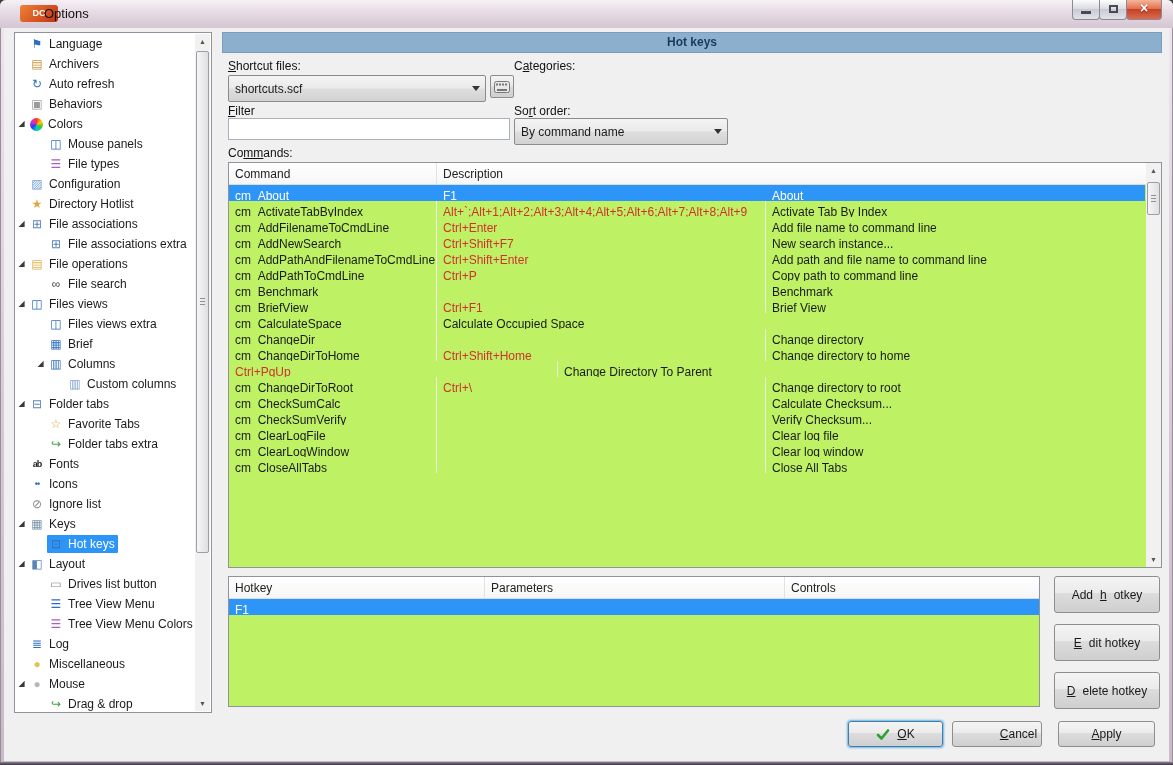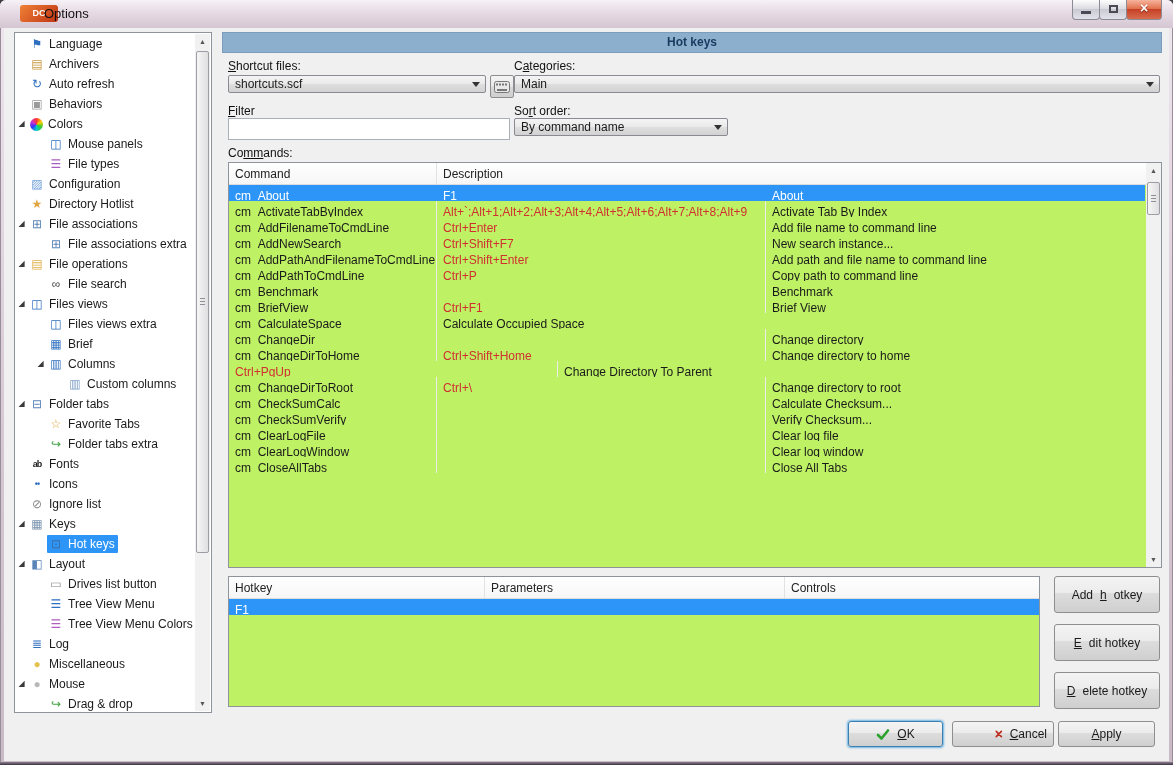--- a/index.html
+++ b/index.html
@@ -33,21 +33,21 @@
   
   .vscroll{position:absolute;top:1px;bottom:1px;right:1px;width:15px;background:#f2f1f1;}
   .sb-btn{position:absolute;left:0;right:0;height:15px;text-align:center;font-size:7px;color:#555;line-height:15px;cursor:pointer;}
   .sb-up{top:0;} .sb-down{bottom:0;}
   .sb-thumb{position:absolute;left:1px;right:1px;border:1px solid #9d9da4;border-radius:2px;background:linear-gradient(90deg,#f6f6f6,#dfdfe2);cursor:pointer;}
   .sb-grip{position:absolute;left:3px;right:3px;top:50%;height:7px;margin-top:-4px;background:repeating-linear-gradient(180deg,#8f8f98 0 1px,transparent 1px 3px);}
   
   .page-header{position:absolute;left:218px;top:4px;width:940px;height:21px;box-sizing:border-box;background:var(--hdr);border:1px solid #7b9cbc;text-align:center;font-weight:bold;color:#173a5e;line-height:19px;}
   .fld-label{position:absolute;color:#111;}
   .fld-label u{text-decoration:underline;}
-  .combo{position:absolute;box-sizing:border-box;height:18px;border:1px solid #8a8a92;border-radius:2px;background:linear-gradient(180deg,#f4f4f4,#eaeaea 48%,#dedede 52%,#d2d2d2);display:flex;align-items:center;cursor:pointer;}
+  .combo{position:absolute;box-sizing:border-box;height:27px;border:1px solid #8a8a92;border-radius:2px;background:linear-gradient(180deg,#f4f4f4,#eaeaea 48%,#dedede 52%,#d2d2d2);display:flex;align-items:center;cursor:pointer;}
   .combo .val{flex:1;padding-left:6px;overflow:hidden;white-space:nowrap;}
   .combo .arr{flex:0 0 18px;display:flex;justify-content:center;align-items:center;}
   .tri-down{width:0;height:0;border-left:4px solid transparent;border-right:4px solid transparent;border-top:5px solid #333;}
   .edit{position:absolute;box-sizing:border-box;height:22px;background:#fff;border:1px solid #aab0b8;padding:2px 5px;font:inherit;}
   .sq-btn{position:absolute;box-sizing:border-box;border:1px solid #8e8e8e;border-radius:2px;background:linear-gradient(180deg,#f4f4f4,#e8e8e8 48%,#d9d9d9 52%,#cfcfcf);display:flex;align-items:center;justify-content:center;cursor:pointer;}
   
   .gtable{position:absolute;background:#bef264;border:1px solid #8e939c;box-sizing:border-box;overflow:hidden;}
   .thead{display:flex;height:22px;background:linear-gradient(180deg,#ffffff,#f6f6f6);border-bottom:1px solid #dcdcdc;box-sizing:border-box;}
   .th{box-sizing:border-box;padding:4px 0 0 6px;border-right:1px solid #e2e2e2;color:#222;overflow:hidden;white-space:nowrap;}
   .rows{position:absolute;left:0;top:22px;bottom:0;overflow:hidden;}
@@ -387,26 +387,20 @@
         <rect x="0.5" y="0.5" width="15" height="11" rx="2" fill="#e8e8e8" stroke="#777"></rect>
         <rect x="2" y="2.5" width="2" height="2" fill="#777"></rect>
           <rect x="5" y="2.5" width="2" height="2" fill="#777"></rect>
           <rect x="8" y="2.5" width="2" height="2" fill="#777"></rect>
           <rect x="11" y="2.5" width="2" height="2" fill="#777"></rect>
         <rect x="3" y="8" width="10" height="2" fill="#777"></rect>
       </svg>
     </div>
 
     <div class="fld-label" style="left:510px;top:31px;">C<u>a</u>tegories:</div>
-    <div class="combo" style="left:510px;top:47px;width:646px;">
-      <span class="val">Main</span>
-      <span class="arr">
-          <span class="tri-down"></span>
-        </span>
-    </div>
 
     <div class="fld-label" style="left:224px;top:76px;"><u>F</u>ilter</div>
     <input class="edit" style="left: 224px; top: 90px; width: 282px;" value="">
 
     <div class="fld-label" style="left:510px;top:76px;">So<u>r</u>t order:</div>
     <div class="combo" style="left:510px;top:90px;width:214px;">
       <span class="val">By command name</span>
       <span class="arr">
           <span class="tri-down"></span>
         </span>
@@ -536,21 +530,21 @@
     <button class="btn side-btn" style="top:548px;">Add <u>h</u>otkey</button>
     <button class="btn side-btn" style="top:596px;"><u>E</u>dit hotkey</button>
     <button class="btn side-btn" style="top:644px;"><u>D</u>elete hotkey</button>
 
     <button class="btn foot-btn focused" style="left:844px;width:95px;">
       <svg width="14" height="13" viewBox="0 0 14 13">
           <path d="M2 7 L5.5 10.5 L12 2.5" fill="none" stroke="#2da12d" stroke-width="2.6" stroke-linecap="round" stroke-linejoin="round"></path>
         </svg>
       <span><u>O</u>K</span>
     </button>
-    <button class="btn foot-btn" style="left:948px;width:102px;padding-left:42px;">
+    <button class="btn foot-btn" style="left:948px;width:90px;padding-left:42px;">
       <svg width="12" height="12" viewBox="0 0 12 12">
           <path d="M2 2 L10 10 M10 2 L2 10" fill="none" stroke="#bf2a1e" stroke-width="2.6" stroke-linecap="round"></path>
         </svg>
       <span><u>C</u>ancel</span>
     </button>
     <button class="btn foot-btn" style="left:1054px;width:97px;">
       <span><u>A</u>pply</span>
     </button>
 
     <div class="watermark">dcpurna</div>

